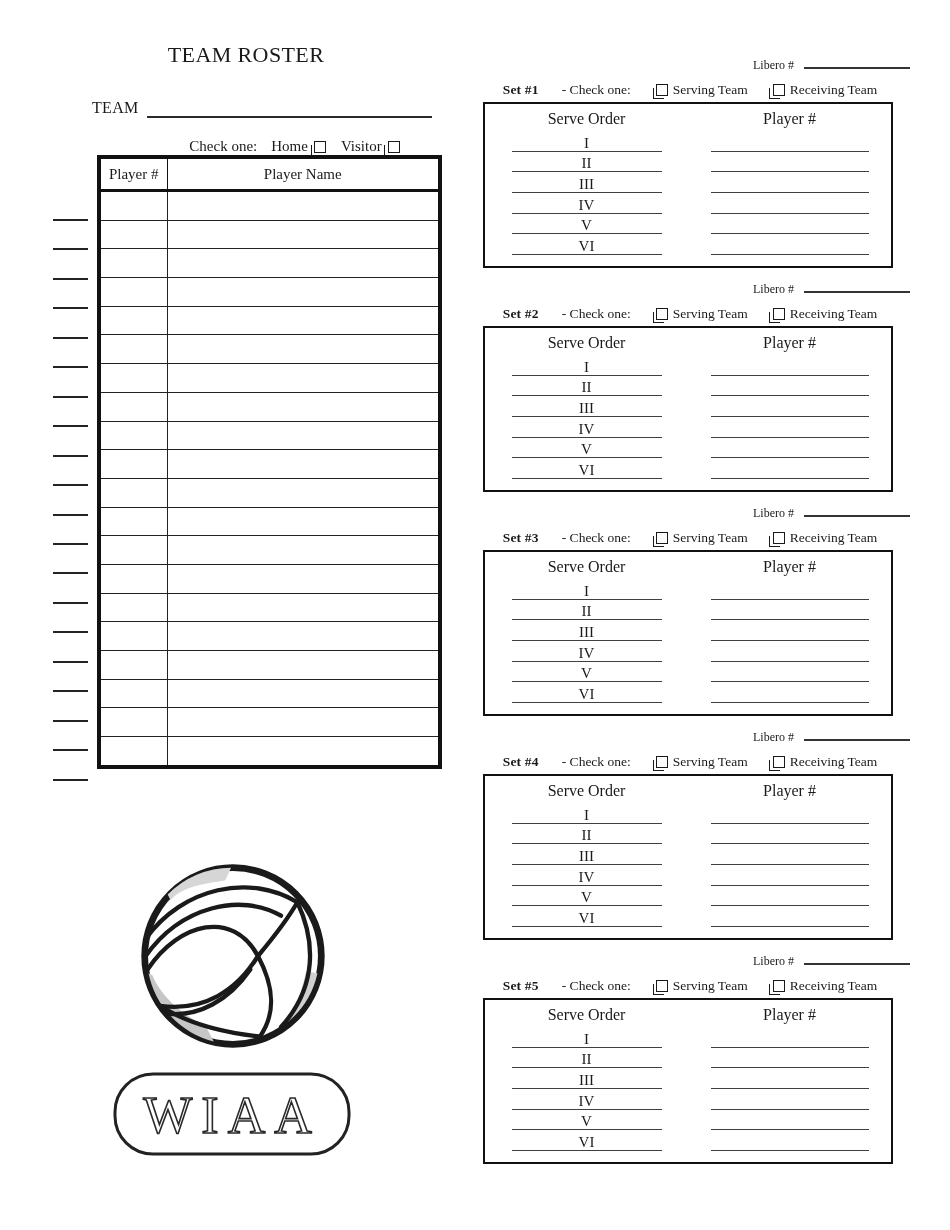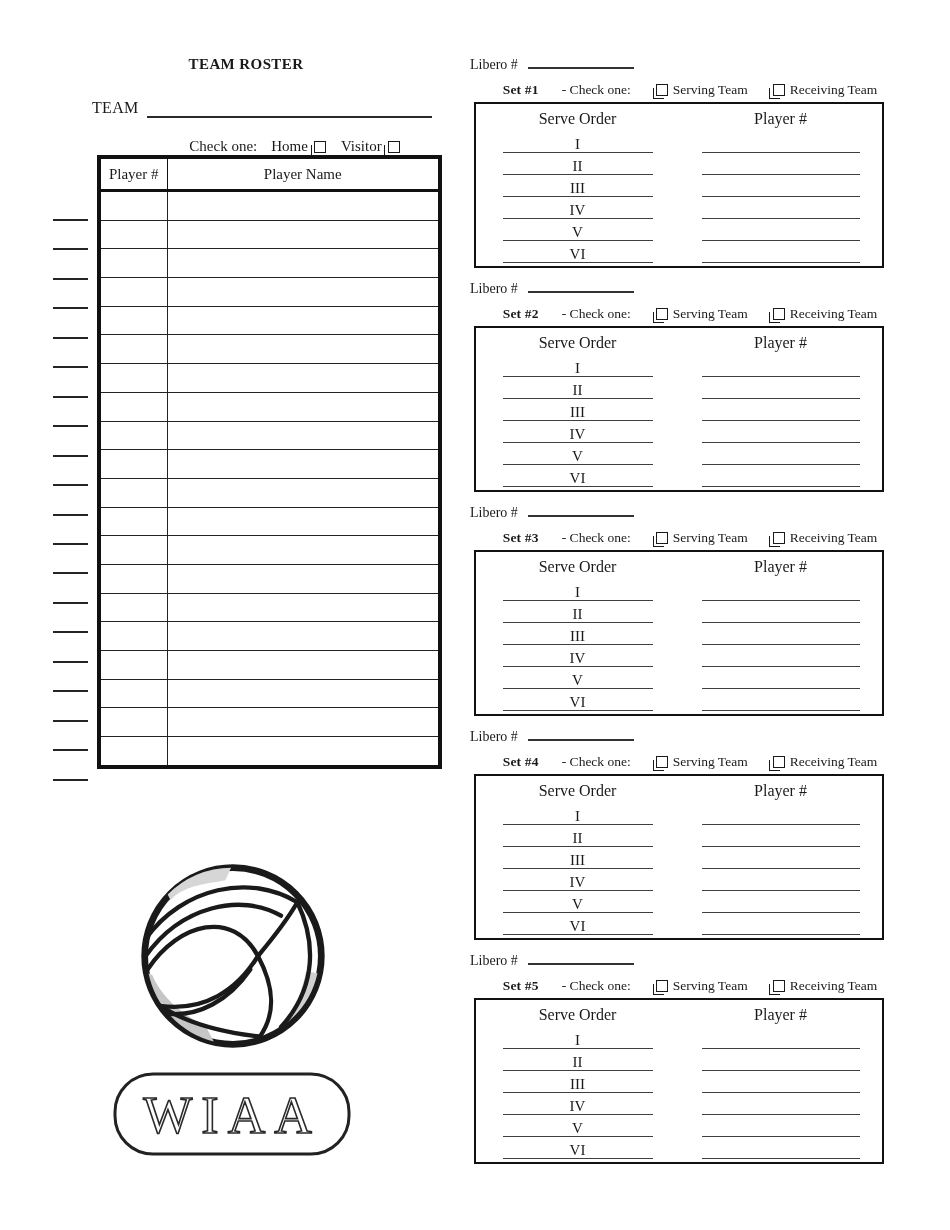--- a/index.html
+++ b/index.html
@@ -4,22 +4,22 @@
 <style>
   html,body{margin:0;padding:0;}
   body{
     width:950px;height:1230px;position:relative;overflow:hidden;
     background:#ffffff;color:#1a1a1a;
     font-family:"Liberation Serif","DejaVu Serif",serif;
   }
   .abs{position:absolute;}
 
   
-  .title{left:96px;top:56px;width:300px;text-align:center;
-    font-size:15px;font-weight:bold;letter-spacing:.4px;}
+  .title{left:96px;top:42px;width:300px;text-align:center;
+    font-size:22px;font-weight:normal;letter-spacing:.4px;}
   .team-line{left:92px;top:98px;width:340px;display:flex;align-items:flex-end;}
   .team-label{font-size:16px;font-weight:normal;letter-spacing:.3px;line-height:20px;}
   .team-blank{flex:1;margin-left:8px;border-bottom:2px solid #2a2a2a;height:18px;}
   .checkone-line{left:150px;top:138px;width:290px;display:flex;align-items:center;
     justify-content:center;font-size:15px;gap:14px;white-space:nowrap;}
 
   
   .cbx{display:inline-block;position:relative;width:10px;height:10px;
     border:1.7px solid #1a1a1a;background:#fff;margin:0 1px 0 2px;vertical-align:-1px;}
   .cbx::after{content:"";position:absolute;left:-4.2px;bottom:-4.2px;width:10px;height:10px;
@@ -39,28 +39,28 @@
   .ticks{left:53px;top:219px;width:35px;height:600px;}
   .tick{position:absolute;left:0;width:35px;height:2px;background:#242424;}
 
   
   .ball{left:137px;top:860px;width:192px;height:192px;}
   .pill{left:113px;top:1072px;width:238px;height:68px;}
 
   
   .sets-col{left:470px;top:52px;width:440px;}
   .set-block{height:224px;position:relative;}
-  .libero-line{text-align:left;font-size:14px;height:26px;line-height:24px;}
+  .libero-line{text-align:right;font-size:12px;height:26px;line-height:24px;}
   .lib-blank{display:inline-block;width:106px;height:15px;margin-left:7px;
     border-bottom:2px solid #333;}
   .set-line{text-align:center;font-size:13.5px;height:24px;line-height:20px;
     display:flex;justify-content:center;align-items:center;gap:23px;white-space:nowrap;}
   .set-line b{letter-spacing:.2px;}
-  .so-box{margin-left:4px;width:410px;height:166px;border:2.5px solid #111;
-    box-sizing:border-box;display:flex;flex-direction:column;padding:5px 0 3px 0;}
+  .so-box{margin-left:13px;width:410px;height:166px;border:2.5px solid #111;
+    box-sizing:border-box;display:flex;flex-direction:column;padding:5px 0 11px 0;}
   .so-head{display:flex;height:22px;}
   .so-head .so-cell{width:50%;text-align:center;font-size:16px;line-height:20px;}
   .so-rows{flex:1;display:flex;flex-direction:column;}
   .so-row{flex:1;display:flex;}
   .so-half{width:50%;display:flex;justify-content:center;align-items:flex-end;}
   .so-bl{border-bottom:1.6px solid #3f3f3f;text-align:center;
     font-size:15px;line-height:16px;height:16px;}
   .so-bl.left{width:150px;}
   .so-bl.right{width:158px;}
 </style>

